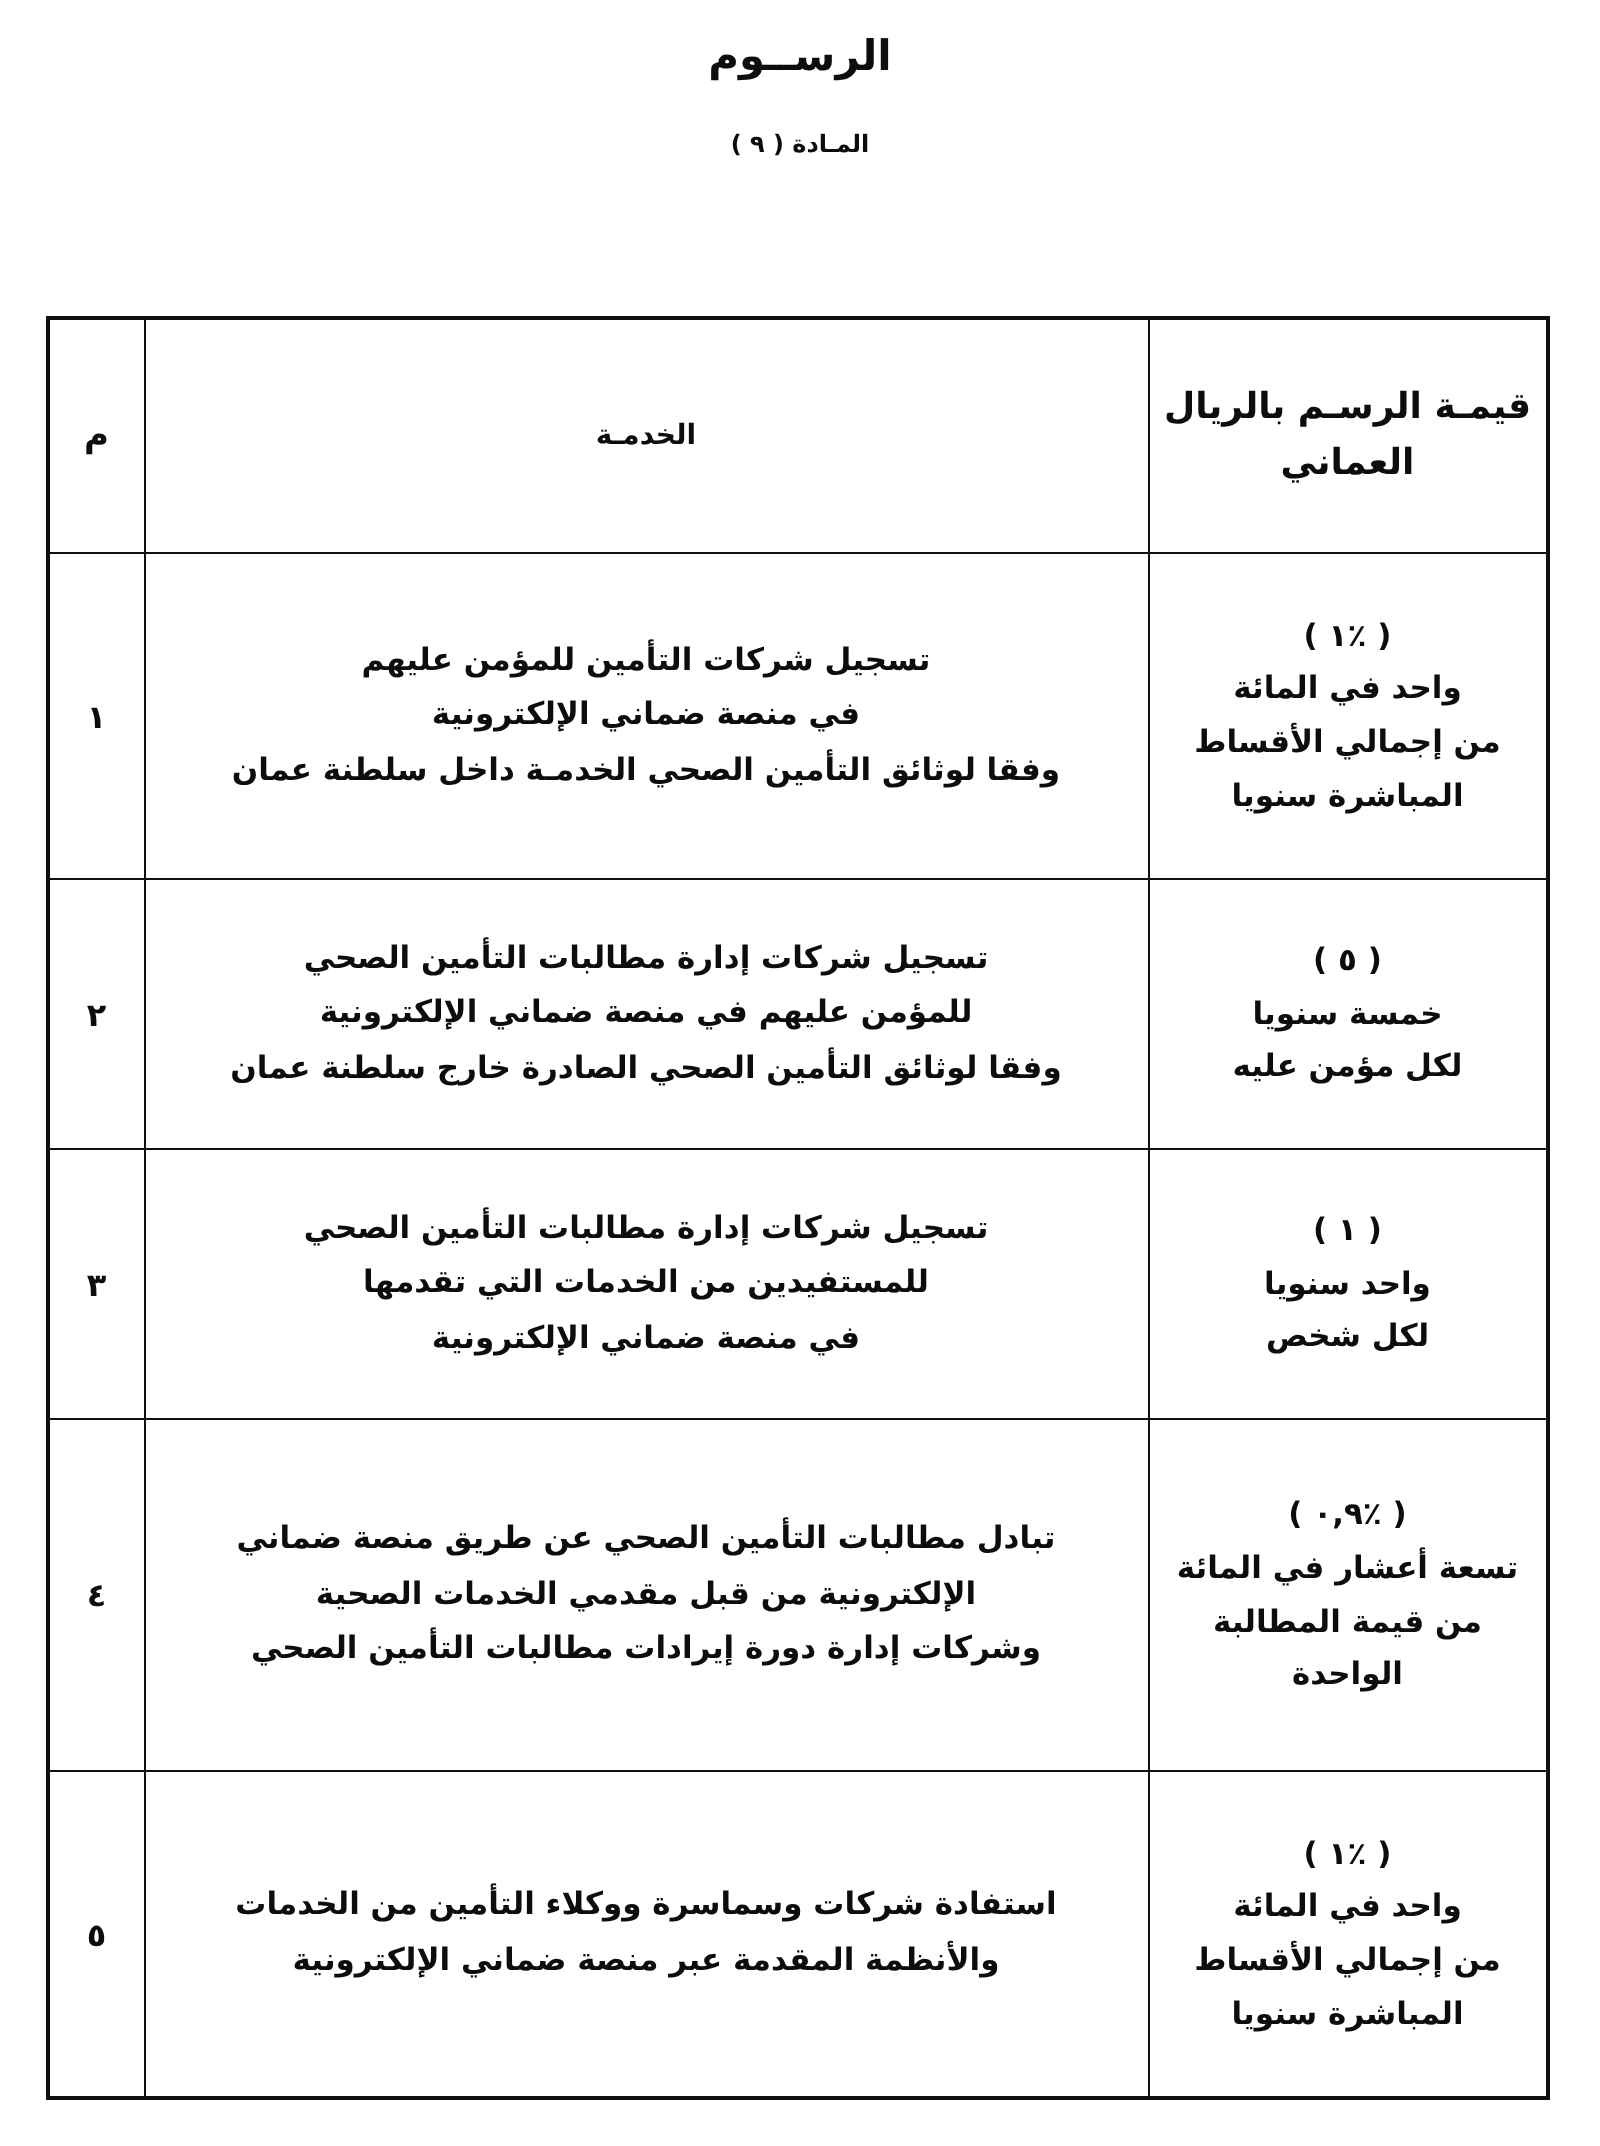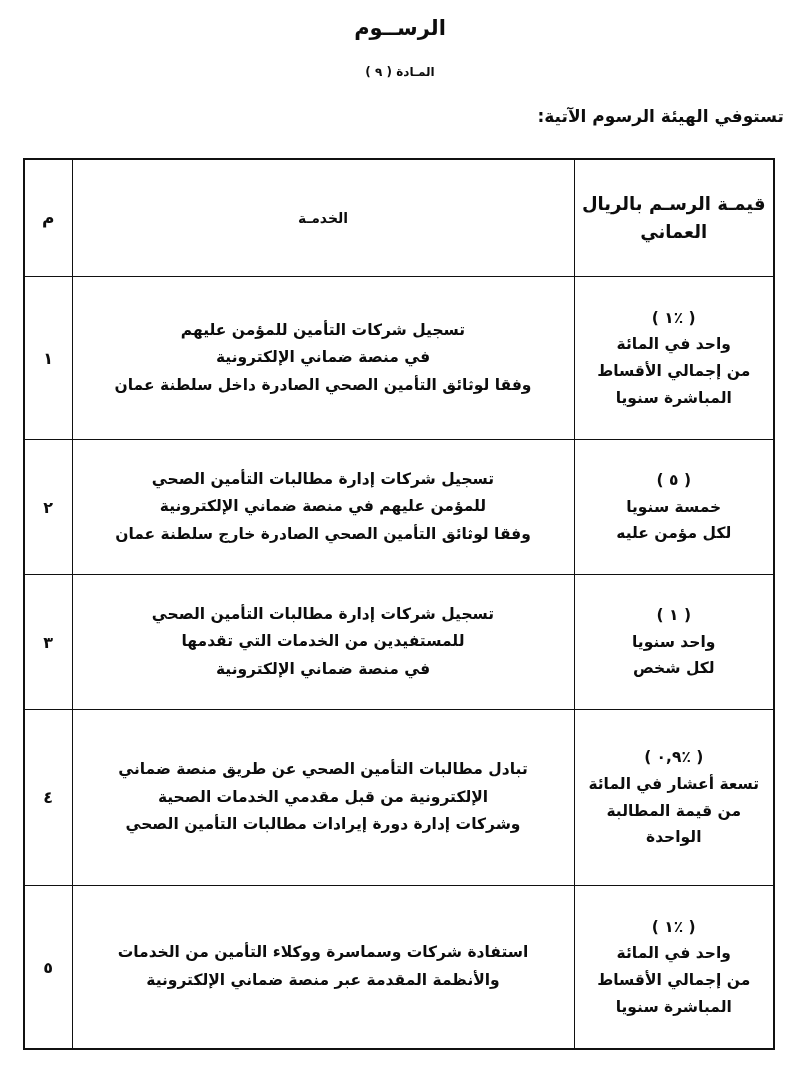--- a/index.html
+++ b/index.html
@@ -114,21 +114,20 @@
   tr.r4 td { height: 163px; }
   tr.r5 td { height: 150px; }
 </style>
 </head>
 <body>
 
 <div class="page">
 
   <h1 class="doc-title">الرســوم</h1>
   <h2 class="article-title">المـادة ( ٩ )</h2>
-  <p class="intro-line">تستوفي الهيئة الرسوم الآتية:</p>
 
   <div class="fees-table-wrap">
     <table class="fees">
       <colgroup>
         <col class="col-fee">
         <col class="col-svc">
         <col class="col-num">
       </colgroup>
       <thead>
         <tr>
@@ -145,21 +144,21 @@
         <tr class="r1">
           <td class="cell-fee">
             <span class="ln">( ٪١ )</span>
             <span class="ln">واحد في المائة</span>
             <span class="ln">من إجمالي الأقساط</span>
             <span class="ln">المباشرة سنويا</span>
           </td>
           <td class="cell-svc">
             <span class="ln">تسجيل شركات التأمين للمؤمن عليهم</span>
             <span class="ln">في منصة ضماني الإلكترونية</span>
-            <span class="ln">وفقا لوثائق التأمين الصحي الصادرة داخل سلطنة عمان</span>
+            <span class="ln">وفقا لوثائق التأمين الصحي الخدمـة داخل سلطنة عمان</span>
           </td>
           <td class="cell-num">١</td>
         </tr>
 
         <tr class="r2">
           <td class="cell-fee">
             <span class="ln">( ٥ )</span>
             <span class="ln">خمسة سنويا</span>
             <span class="ln">لكل مؤمن عليه</span>
           </td>

